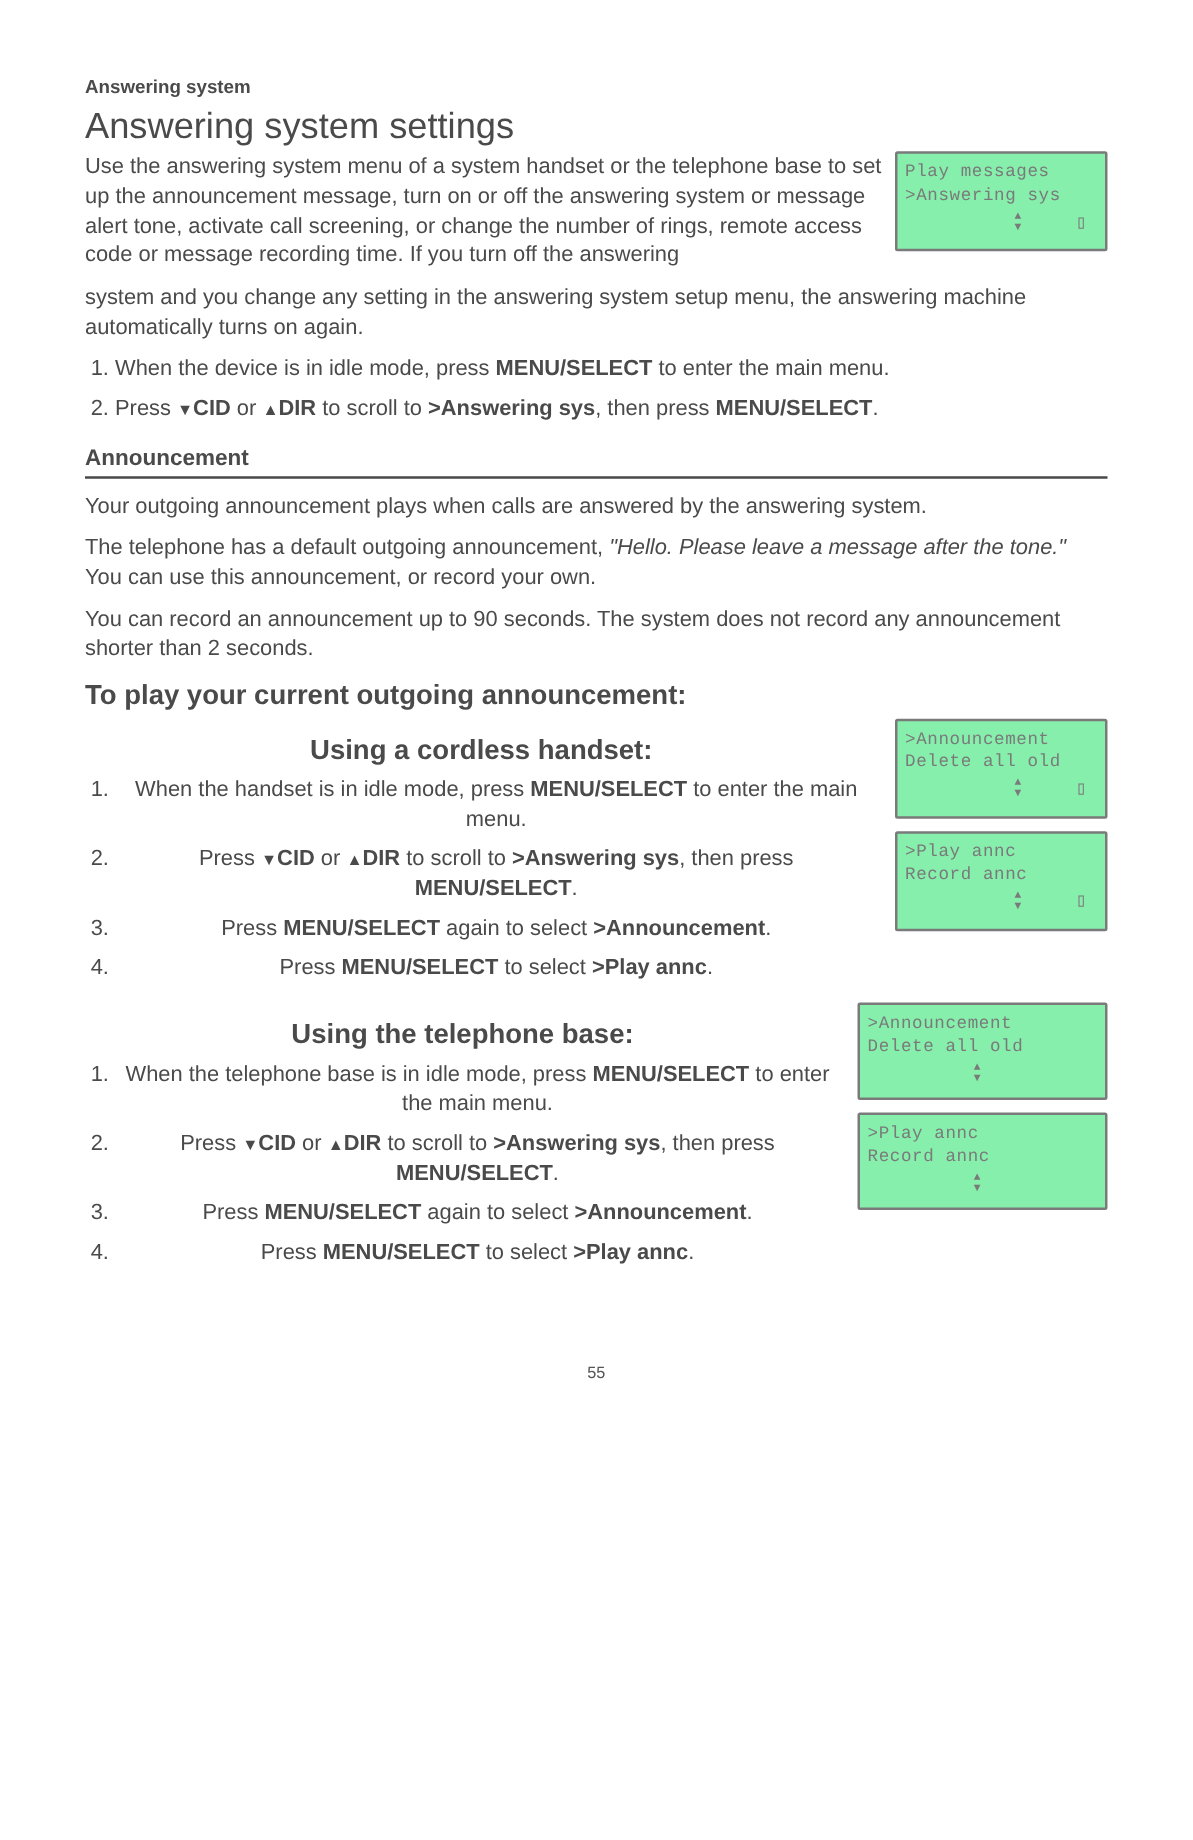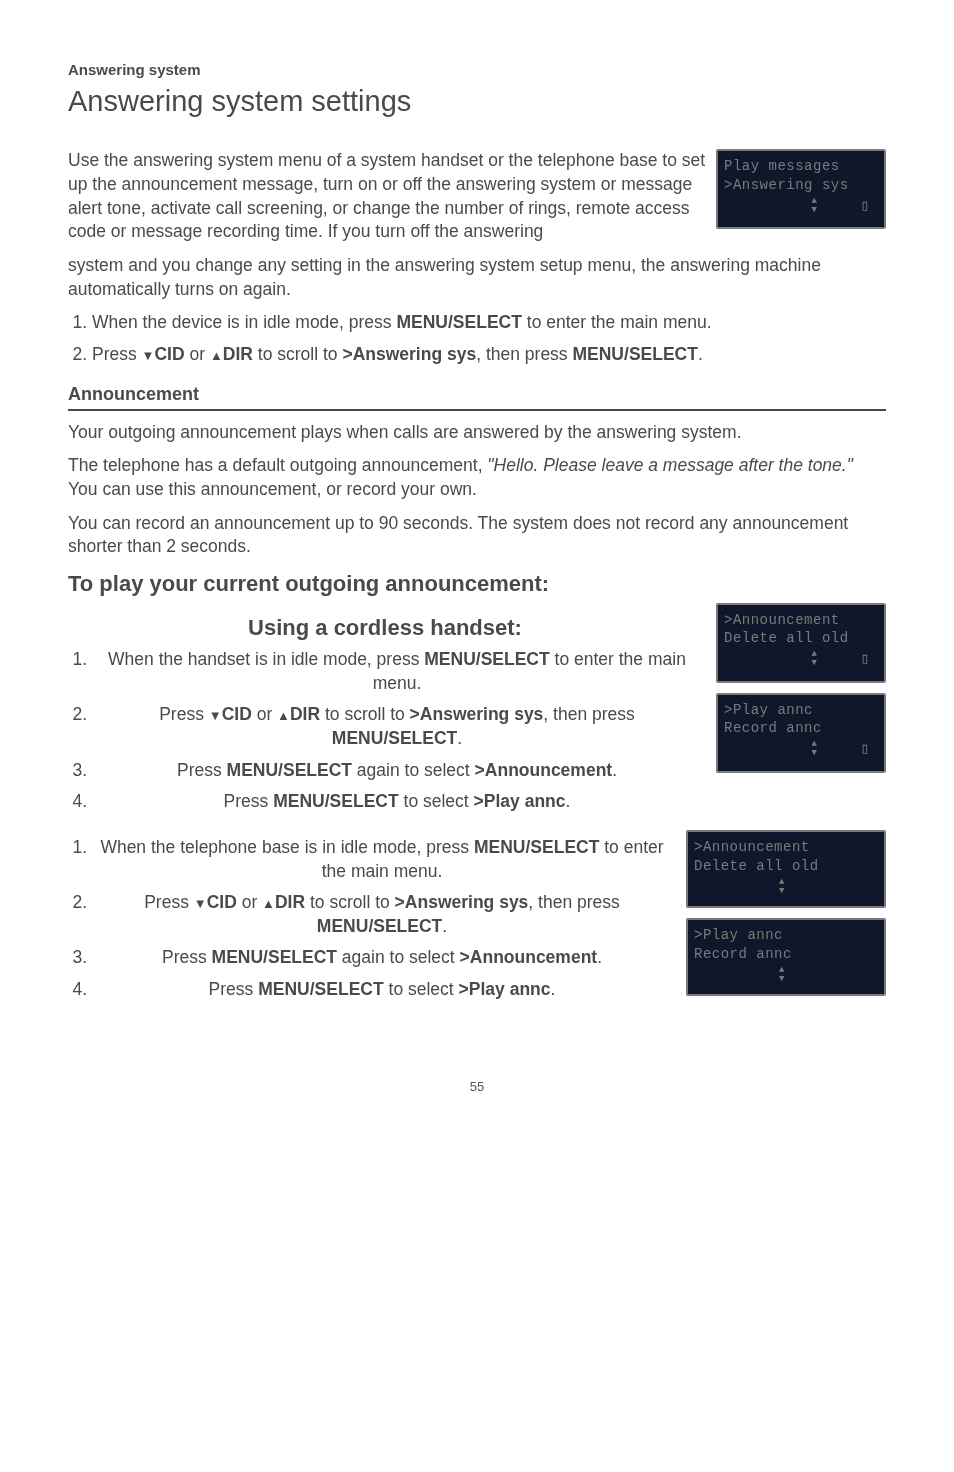--- a/index.html
+++ b/index.html
@@ -6,35 +6,35 @@
     margin: 0;
     padding: 60px 68px 80px 68px;
     font-family: Arial, Helvetica, sans-serif;
     color: #4a4a4a;
     background: #fff;
     width: 954px;
     box-sizing: border-box;
     line-height: 1.35;
   }
   .crumbs { font-size: 15px; margin-bottom: 2px; font-weight: bold; }
-  h1 { font-size: 29px; font-weight: normal; margin: 0 0 28px 0; }
+  h1 { font-size: 29px; font-weight: normal; margin: 0 0 0 0; }
   .intro-row { display: flex; align-items: flex-start; gap: 0; }
   .intro-row p { margin: 0; flex: 1; font-size: 17.5px; }
   .lcdbox {
     border: 2px solid #7a7a7a;
     border-radius: 2px;
     padding: 6px 6px 10px 6px;
     width: 170px;
     font-family: "Courier New", monospace;
     font-size: 14px;
     color: #7a7a7a;
     box-sizing: border-box;
     flex-shrink: 0;
     letter-spacing: 0.5px;
-    background: #0f172a;
+    background: #86efac;
     margin-bottom: 10px;
   }
   .lcdbox.wide { width: 200px; }
   .lcdline { white-space: nowrap; overflow: hidden; }
   .arrows-row { display: flex; justify-content: flex-end; gap: 40px; padding: 2px 8px 0 0; font-size: 14px; }
   .arrows-row.center { justify-content: center; gap: 0; }
   .updown::before { content: "\25B2"; display:block; font-size:9px; line-height:9px; text-align:center;}
   .updown::after  { content: "\25BC"; display:block; font-size:9px; line-height:9px; text-align:center;}
   .updown { display:inline-block; width:12px; }
   .batt::before { content: "\25AF"; font-size:15px; }
@@ -123,20 +123,21 @@
       <div class="arrows-row">
           <span class="updown"></span>
           <span class="batt"></span>
         </div>
     </div>
   </div>
 </div>
 
 <div class="right-col">
   <div class="left">
+    <div class="sub-head">Using the telephone base:</div>
     <ol>
       <li>
         <span>When the telephone base is in idle mode, press </span><strong><span>MENU/</span><span class="smallcaps">SELECT</span></strong><span> to enter the main menu.</span>
       </li>
       <li>
         <span>Press </span><span class="tri-down"></span><strong class="smallcaps">CID</strong><span> or </span><span class="tri-up"></span><strong class="smallcaps">DIR</strong><span> to scroll to </span><strong>&gt;Answering sys</strong><span>, then press </span><strong><span class="smallcaps">MENU</span><span>/SELECT</span></strong><span>.</span>
       </li>
       <li>
         <span>Press </span><strong><span class="smallcaps">MENU</span><span>/SELECT</span></strong><span> again to select </span><strong>&gt;Announcement</strong><span>.</span>
       </li>

